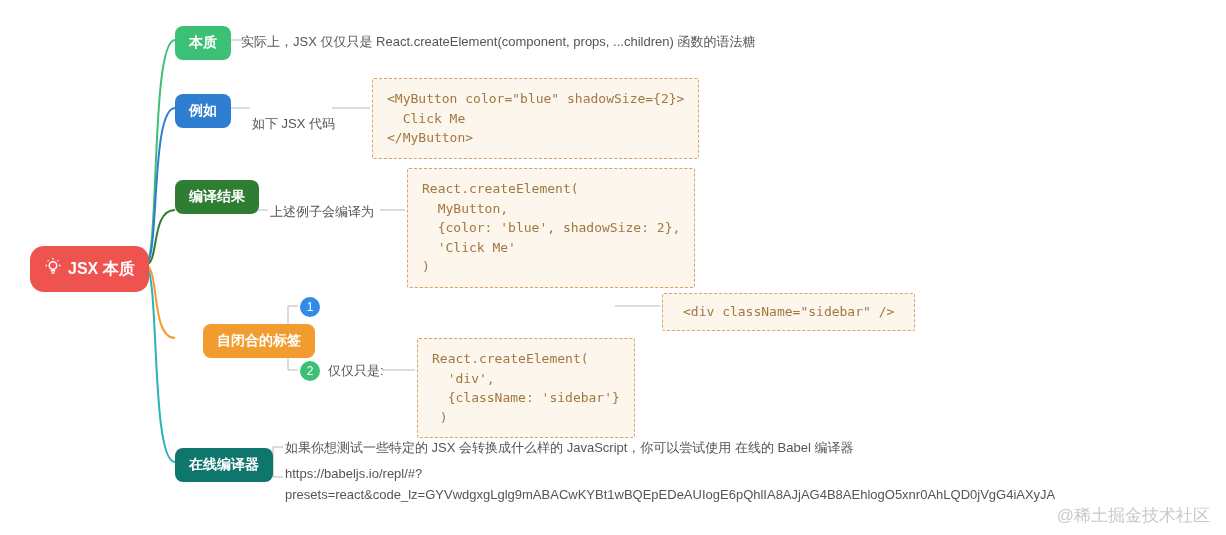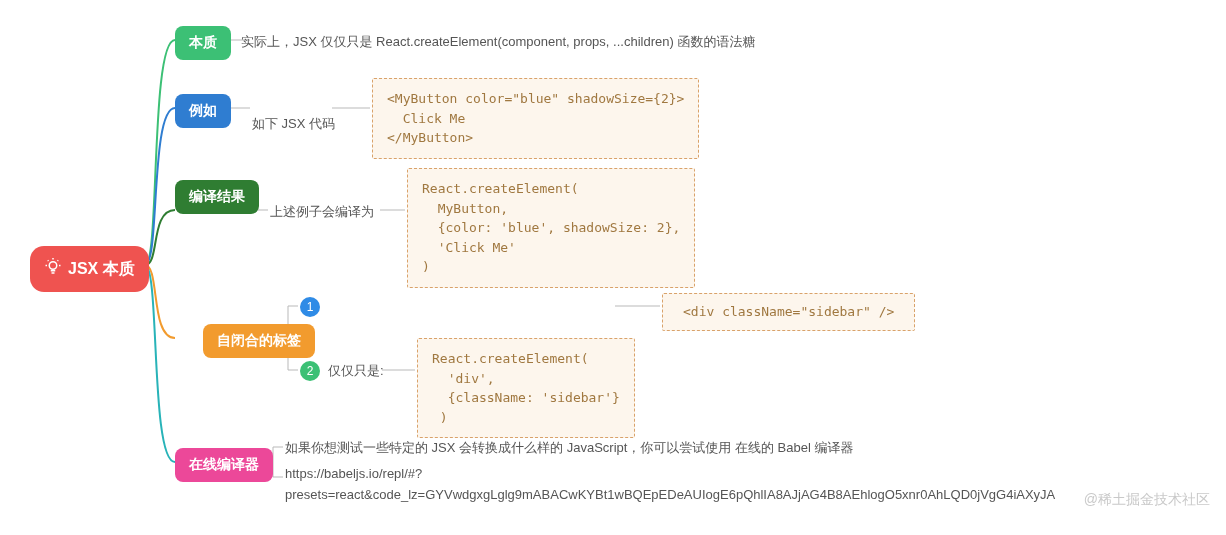--- a/index.html
+++ b/index.html
@@ -6,29 +6,29 @@
   body { font-family: "Helvetica Neue", Arial, "PingFang SC", "Microsoft YaHei", sans-serif; font-size: 13px; color: #555; background: #fff; width: 1226px; height: 535px; position: relative; overflow: hidden; }
   svg.connectors { position: absolute; top: 0; left: 0; width: 1226px; height: 535px; z-index: 0; pointer-events:none; }
   .node { position: absolute; z-index: 2; }
   .pill { display: inline-block; padding: 8px 14px; border-radius: 8px; color: #fff; font-weight: 600; font-size: 14px; white-space: nowrap; }
   .root-pill { background: #ef5350; padding: 12px 14px; font-size: 16px; border-radius: 14px; display:flex; align-items:center; gap:6px;}
   .root-pill .bulb { color:#fff; }
   .g-green { background: #3cc075; }
   .g-blue  { background: #2f7dd1; }
   .g-dgreen{ background: #2f7d32; }
   .g-orange{ background: #f29b2e; }
-  .g-teal  { background: #ec4899; }
+  .g-teal  { background: #0f766e; }
   .plain { white-space: nowrap; color:#555; }
   .plain.wrap { white-space: normal; line-height:1.6; }
   .codebox { border: 1px dashed #d9a26a; background: #fdf6ed; color: #a07840; padding: 10px 14px; font-family: Menlo, Consolas, monospace; font-size: 13px; line-height: 1.5; white-space: pre; border-radius:2px; }
   .codebox.single { white-space: nowrap; padding: 8px 20px; }
   .numcircle { display:inline-flex; width:20px; height:20px; border-radius:50%; color:#fff; align-items:center; justify-content:center; font-size:12px; margin-right:8px; flex-shrink:0;}
   .nc-blue{background:#2f8be6;} .nc-green{background:#3cc075;}
   .rowflex{display:flex;align-items:center;}
-  .watermark{position:absolute;right:16px;bottom:26px;color:#c9c9c9;font-size:14px;z-index:3;}
+  .watermark{position:absolute;right:16px;bottom:8px;color:#c9c9c9;font-size:17px;z-index:3;}
 </style>
 </head>
 <body>
 
 <svg class="connectors">
 
   <path d="M145 265 C 160 265, 150 40, 175 40" stroke="#3cc075" stroke-width="2" fill="none"></path>
   <path d="M145 265 C 160 265, 150 108, 175 108" stroke="#2f7dd1" stroke-width="2" fill="none"></path>
   <path d="M145 265 C 160 265, 150 210, 175 210" stroke="#2f7d32" stroke-width="2" fill="none"></path>
   <path d="M145 265 C 160 265, 150 338, 175 338" stroke="#f29b2e" stroke-width="2" fill="none"></path>

